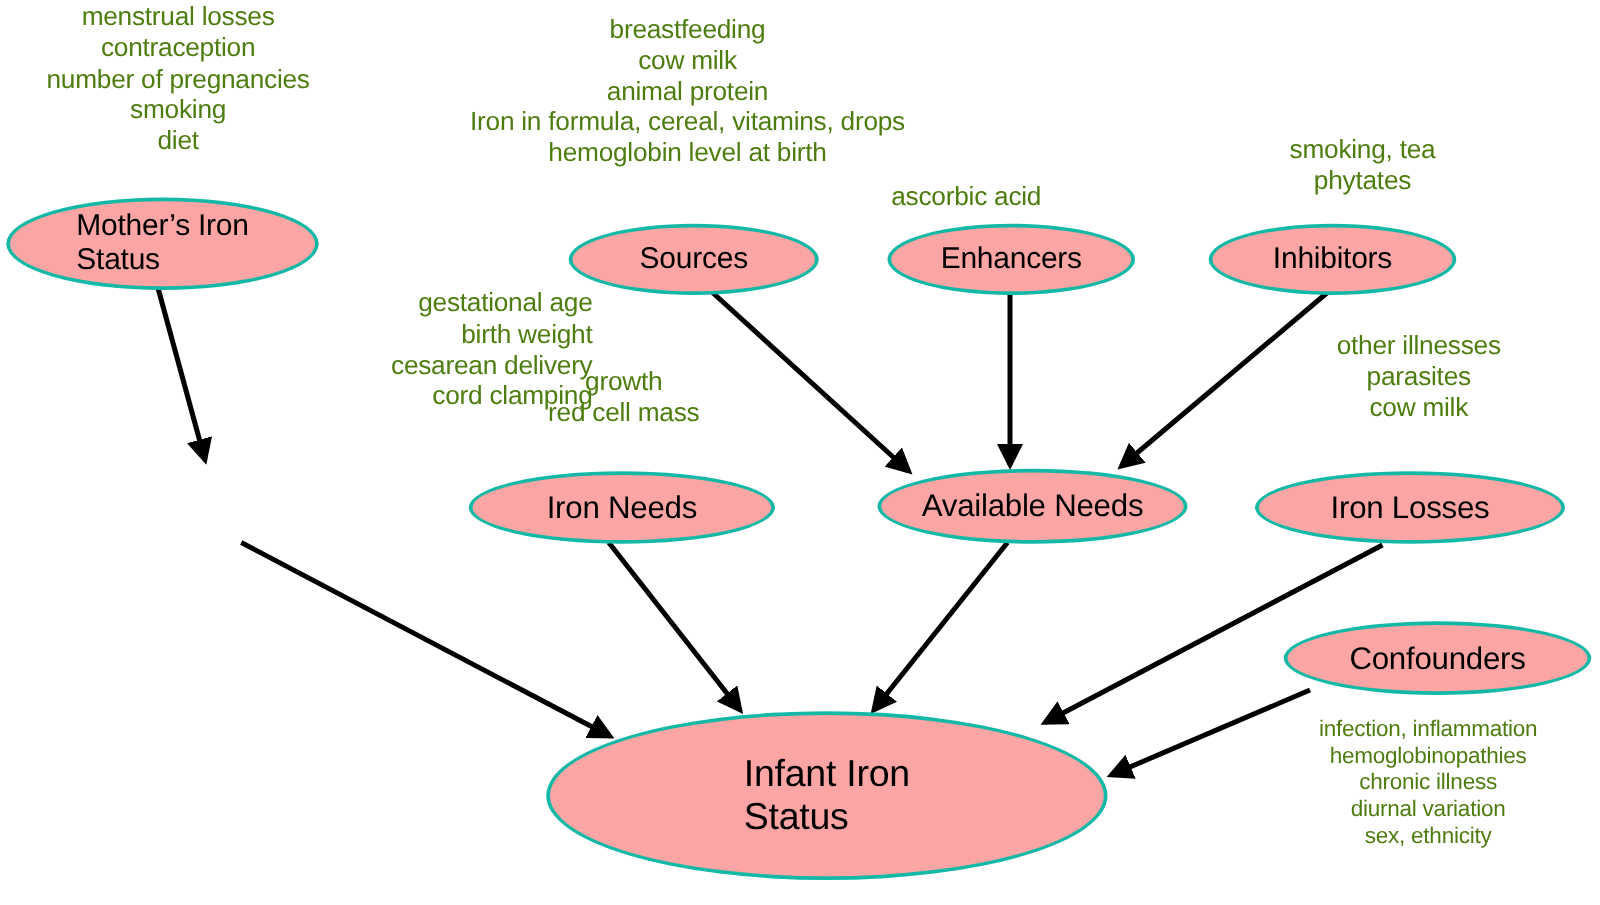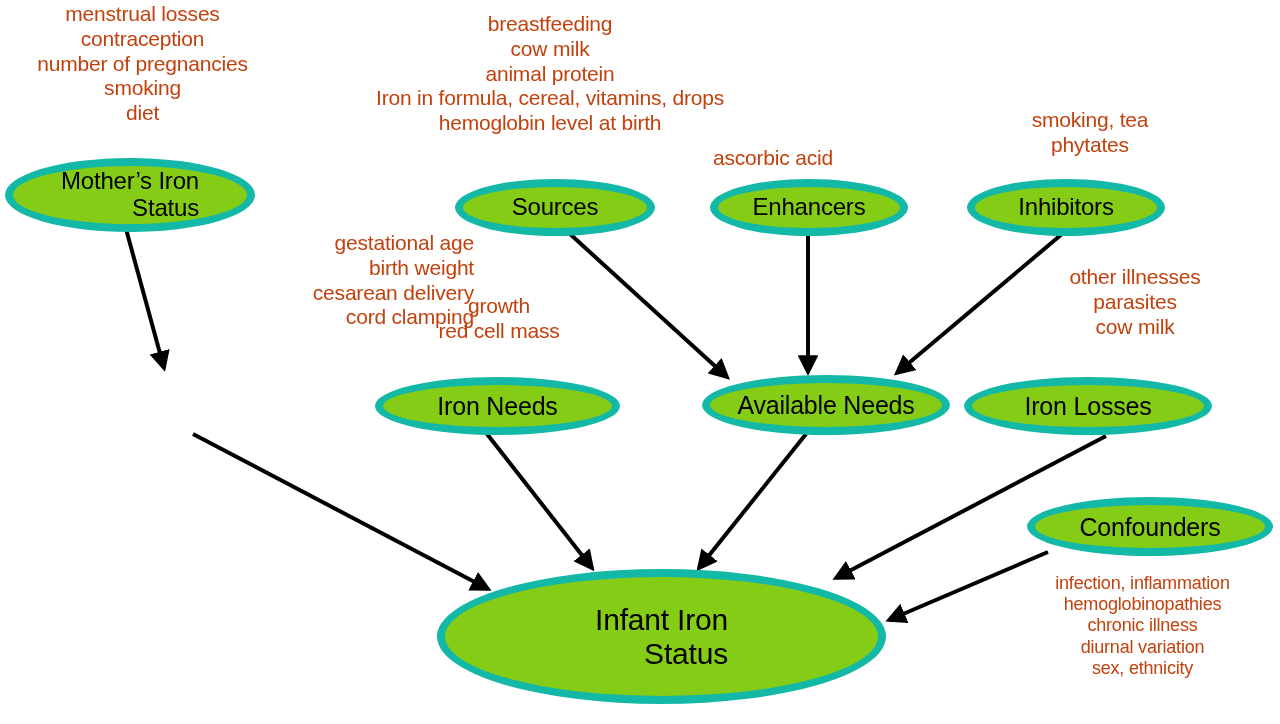--- a/index.html
+++ b/index.html
@@ -23,40 +23,40 @@
     position: absolute;
     left: 0;
     top: 0;
     width: 1280px;
     height: 724px;
     pointer-events: none;
   }
   .node {
     position: absolute;
     box-sizing: border-box;
-    border: 8px solid #14b8a6;
+    border: 3px solid #14b8a6;
     border-radius: 50%;
-    background: #84cc16;
+    background: #fca5a5;
     display: flex;
     align-items: center;
     justify-content: center;
-    text-align: right;
+    text-align: left;
     color: #000000;
     line-height: 1.12;
     letter-spacing: -0.2px;
   }
   .node-label {
     display: block;
     white-space: pre-line;
     padding: 0 6px;
   }
   .annot {
     position: absolute;
     white-space: pre-line;
-    color: #c2410c;
+    color: #4d7c0f;
     line-height: 1.18;
     letter-spacing: -0.2px;
   }
   .annot.center { text-align: center; }
   .annot.left   { text-align: left; }
 </style>
 </head>
 <body>
 
 <div id="diagram-root">
@@ -134,21 +134,21 @@
 
 
   <div class="node" style="left:375px; top:377px; width:245px; height:58px; font-size:25px;">
     <span class="node-label">Iron Needs</span>
   </div>
 
   <div class="node" style="left:702px; top:375px; width:248px; height:60px; font-size:25px;">
     <span class="node-label">Available Needs</span>
   </div>
 
-  <div class="node" style="left:964px; top:377px; width:248px; height:58px; font-size:25px;">
+  <div class="node" style="left:1004px; top:377px; width:248px; height:58px; font-size:25px;">
     <span class="node-label">Iron Losses</span>
   </div>
 
   <div class="node" style="left:1027px; top:497px; width:246px; height:59px; font-size:25px;">
     <span class="node-label">Confounders</span>
   </div>
 
   <div class="node" style="left:437px; top:569px; width:449px; height:135px; font-size:30px;">
     <span class="node-label">Infant Iron
 Status</span>

